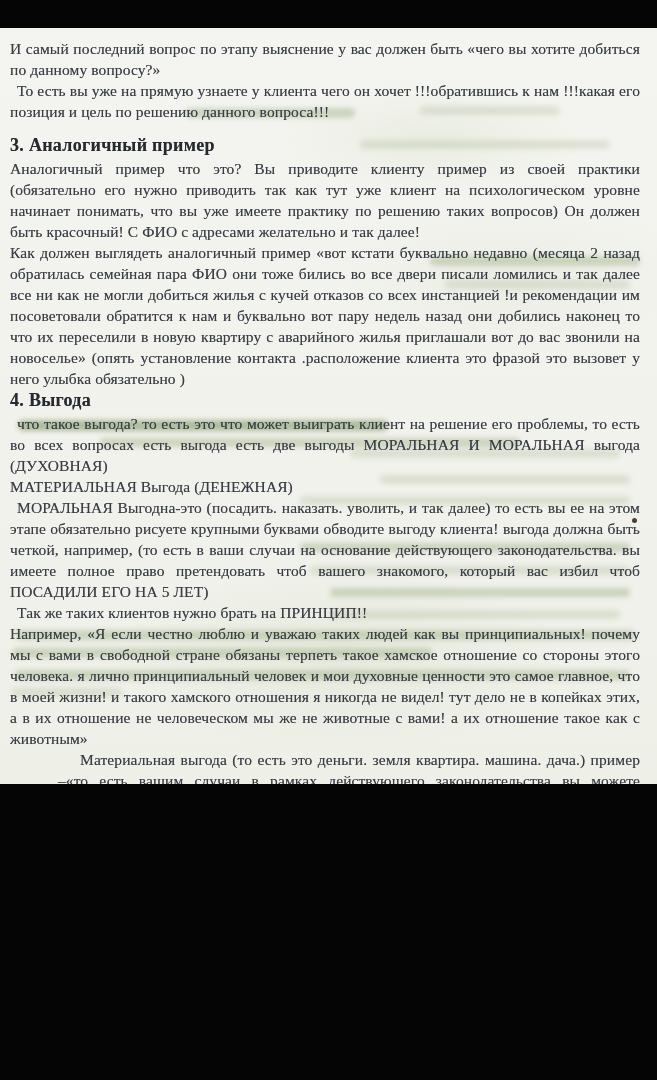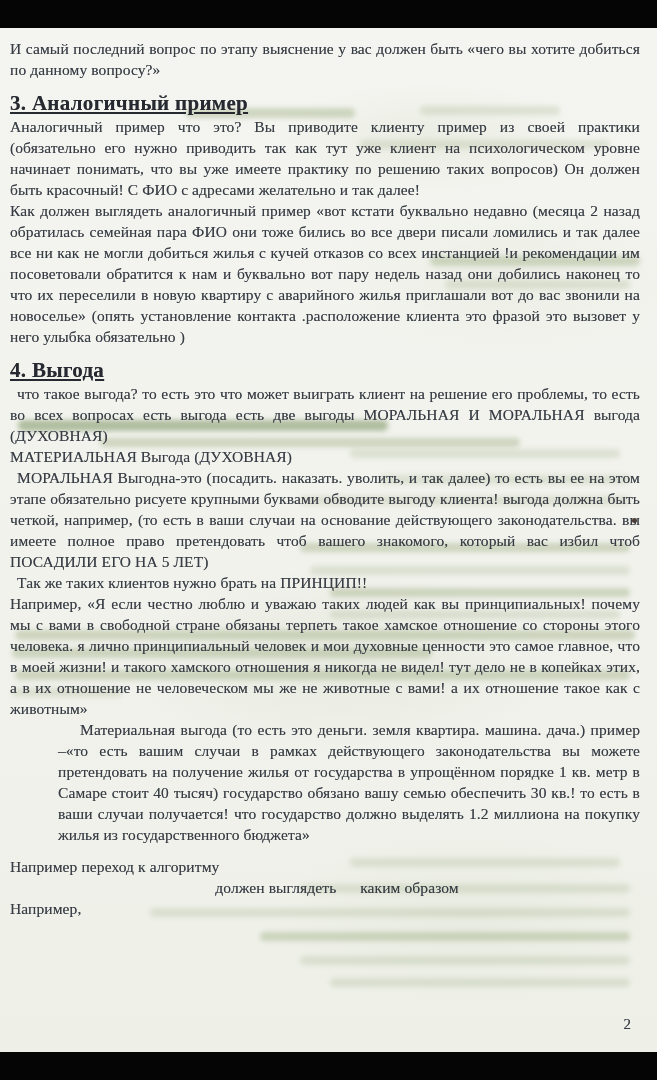--- a/index.html
+++ b/index.html
@@ -6,21 +6,21 @@
   body {
     width:657px; height:1080px; overflow:hidden;
     background:#000; font-family:"Liberation Serif", serif;
   }
   .screen { position:relative; width:657px; height:1080px; background:#050505; }
   .letterbox { position:absolute; left:0; width:657px; background:#050505; }
   .letterbox.top { top:0; height:28px; }
   .letterbox.bottom { top:1052px; height:28px; }
 
   .paper {
-    position:absolute; left:0; top:28px; width:657px; height:1024px;
+    position:absolute; left:0; top:28px; width:657px; height:756px;
     background:linear-gradient(180deg,#f4f5f0 0%,#f1f2ec 55%,#eef0e8 100%);
     overflow:hidden;
   }
   .tint {
     position:absolute; inset:0; pointer-events:none;
     background:
       radial-gradient(220px 80px at 430px 110px, rgba(152,172,122,.10), transparent 70%),
       radial-gradient(260px 110px at 510px 250px, rgba(152,172,122,.08), transparent 70%),
       radial-gradient(320px 130px at 340px 630px, rgba(152,172,122,.10), transparent 70%),
       radial-gradient(280px 120px at 470px 890px, rgba(152,172,122,.08), transparent 70%);
@@ -34,25 +34,25 @@
   .bl.faint { background:rgba(134,156,104,.2); }
 
   .content {
     position:relative; padding:10px 17px 0 10px;
     color:#383d45; font-size:15.5px; line-height:21px;
     text-align:justify; letter-spacing:.1px;
     text-shadow:0 0 .5px rgba(56,61,69,.55);
   }
   .block { margin:0; }
   .h {
-    font-weight:bold; text-decoration:underline; text-align:left;
-    font-size:21px; color:#262a30; letter-spacing:.3px;
+    font-weight:bold; text-align:left;
+    font-size:18px; color:#262a30; letter-spacing:.3px;
   }
   .h3 { margin-top:13px; margin-bottom:2px; }
-  .h4 { margin-top:13px; margin-bottom:2px; }
+  .h4 { margin-top:1px; margin-bottom:2px; }
   .indent-sm { text-indent:7px; }
   .indent-md { text-indent:22px;margin-left:48px; }
   .gap-lg { }
   .gap-sm { margin-top:11px; }
   .plain { text-align:left; }
   .transition-line { text-align:center; padding-left:24px; }
 
   .bullet-dot {
     position:absolute; left:632px; top:490px; width:5px; height:5px;
     border-radius:50%; background:#4a3e37;
@@ -93,26 +93,27 @@
       <div class="bl faint" style="left:350px; top:830px; width:270px; height:9px;"></div>
       <div class="bl faint" style="left:300px; top:856px; width:330px; height:9px;"></div>
       <div class="bl faint" style="left:150px; top:880px; width:480px; height:9px;"></div>
       <div class="bl" style="left:260px; top:904px; width:370px; height:9px;"></div>
       <div class="bl faint" style="left:300px; top:928px; width:330px; height:9px;"></div>
       <div class="bl faint" style="left:330px; top:950px; width:300px; height:9px;"></div>
     </div>
 
     <div class="content">
       <div class="block">И самый последний вопрос по этапу выяснение у вас должен быть «чего вы хотите добиться по данному вопросу?»</div>
+      <div class="block indent-sm">То есть вы уже на прямую узнаете у клиента чего он хочет !!!обратившись к нам !!!какая его позиция и цель по решению данного вопроса!!!</div>
       <div class="block h h3">3. Аналогичный пример</div>
       <div class="block">Аналогичный пример что это? Вы приводите клиенту пример из своей практики (обязательно его нужно приводить так как тут уже клиент на психологическом уровне начинает понимать, что вы уже имеете практику по решению таких вопросов) Он должен быть красочный! С ФИО с адресами желательно и так далее!</div>
       <div class="block">Как должен выглядеть аналогичный пример «вот кстати буквально недавно (месяца 2 назад обратилась семейная пара ФИО они тоже бились во все двери писали ломились и так далее все ни как не могли добиться жилья с кучей отказов со всех инстанцией !и рекомендации им посоветовали обратится к нам и буквально вот пару недель назад они добились наконец то что их переселили в новую квартиру с аварийного жилья приглашали вот до вас звонили на новоселье» (опять установление контакта .расположение клиента это фразой это вызовет у него улыбка обязательно )</div>
       <div class="block h h4">4. Выгода</div>
       <div class="block indent-sm">что такое выгода? то есть это что может выиграть клиент на решение его проблемы, то есть во всех вопросах есть выгода есть две выгоды МОРАЛЬНАЯ И МОРАЛЬНАЯ выгода (ДУХОВНАЯ)</div>
-      <div class="block plain">МАТЕРИАЛЬНАЯ Выгода (ДУХОВНАЯ)</div>
+      <div class="block plain">МАТЕРИАЛЬНАЯ Выгода (ДЕНЕЖНАЯ)</div>
       <div class="block indent-sm">МОРАЛЬНАЯ Выгодна-это (посадить. наказать. уволить, и так далее) то есть вы ее на этом этапе обязательно рисуете крупными буквами обводите выгоду клиента! выгода должна быть четкой, например, (то есть в ваши случаи на основание действующего законодательства.  вы имеете полное право претендовать чтоб вашего знакомого, который вас избил чтоб ПОСАДИЛИ ЕГО НА 5 ЛЕТ)</div>
       <div class="block plain indent-sm gap-lg">Так же таких клиентов нужно брать на ПРИНЦИП!!</div>
       <div class="block">Например, «Я если честно люблю и уважаю таких людей как вы принципиальных! почему мы с вами в свободной стране обязаны терпеть такое хамское отношение со стороны этого человека. я лично принципиальный человек и мои духовные ценности это самое главное, что в моей жизни! и такого хамского отношения я никогда не видел! тут дело не в копейках этих, а в их отношение не человеческом мы же не животные с вами! а их отношение такое как с животным»</div>
       <div class="block indent-md">Материальная выгода (то есть это деньги. земля квартира. машина. дача.) пример –«то есть вашим случаи в рамках действующего законодательства вы можете претендовать на получение жилья от государства в упрощённом порядке 1 кв. метр в Самаре стоит 40 тысяч) государство обязано вашу семью обеспечить 30 кв.! то есть в ваши случаи получается! что государство должно выделять 1.2 миллиона на покупку жилья из государственного бюджета»</div>
       <div class="block plain gap-sm">Например переход к алгоритму</div>
       <div class="block transition-line">должен выглядеть&nbsp;&nbsp;&nbsp;&nbsp;&nbsp;&nbsp;каким образом</div>
       <div class="block plain">Например,</div>
     </div>
 
     <div class="bullet-dot"></div>

